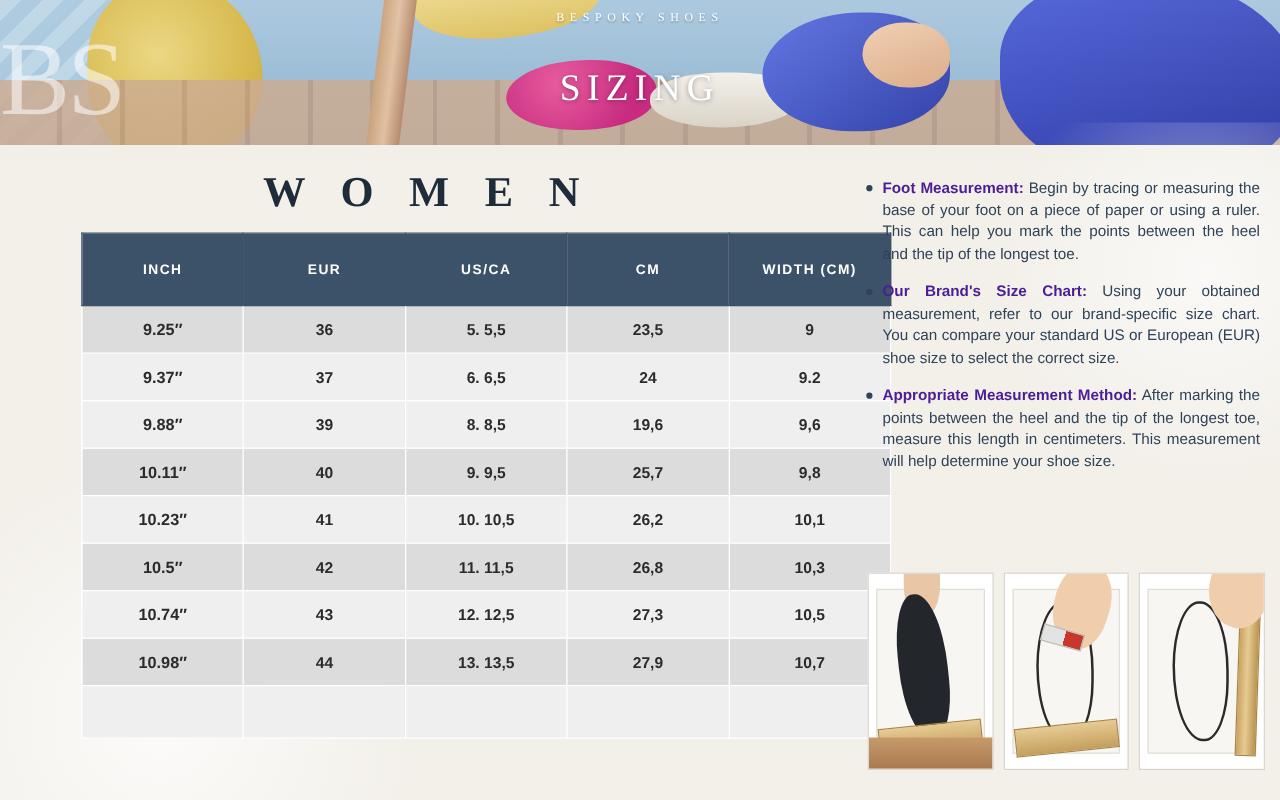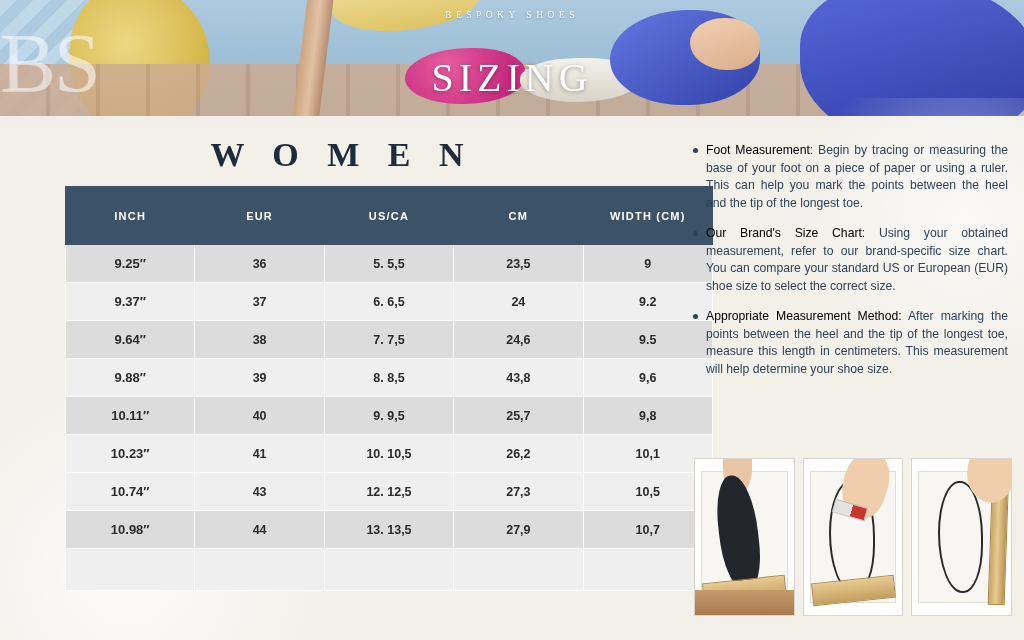--- a/index.html
+++ b/index.html
@@ -98,21 +98,21 @@
     position: absolute; left: 0; right: 0; top: 22px;
     font-family: "Liberation Serif", serif;
     font-size: 84px; line-height: 84px; letter-spacing: -2px;
     color: rgba(255,255,255,.55);
     font-weight: 400;
   }
   .brand-sizing {
     position: absolute; left: 0; right: 0; top: 54px;
     text-align: center;
     font-family: "Liberation Serif", serif;
-    font-size: 40px; letter-spacing: 5px;
+    font-size: 30px; letter-spacing: 5px;
     color: #ffffff;
     text-shadow: 0 1px 4px rgba(0,0,0,.35);
   }
 
   
   .body-area {
     position: absolute; top: 128px; left: 0; width: 1024px; height: 512px;
     background: #f3f0ea;
   }
   .bg-swirl {
@@ -178,21 +178,21 @@
     font-size: 12.2px;
     line-height: 17.5px;
     color: #2f4358;
     text-align: justify;
   }
   .note .bullet {
     position: absolute; left: 1px; top: 6px;
     width: 5px; height: 5px; border-radius: 50%;
     background: #2f4358;
   }
-  .note b { font-weight: 400; color: #000000; }
+  .note b { font-weight: 700; color: #4c1d95; }
 
   .photos {
     position: absolute; left: 694px; top: 330px; width: 318px; height: 158px;
     display: flex; gap: 8px;
   }
   .photo {
     flex: 1; height: 158px;
     border: 1px solid #d8d4cc;
     background: #ffffff;
     position: relative; overflow: hidden;
@@ -294,47 +294,47 @@
             <td>23,5</td>
             <td>9</td>
           </tr>
           <tr class="even">
             <td class="first">9.37″</td>
             <td>37</td>
             <td>6. 6,5</td>
             <td>24</td>
             <td>9.2</td>
           </tr>
-          <tr class="odd">
-            <td class="first">9.64″</td>
-            <td>38</td>
-            <td>7. 7,5</td>
-            <td>24,6</td>
-            <td>9.5</td>
-          </tr>
           <tr class="even">
             <td class="first">9.88″</td>
             <td>39</td>
             <td>8. 8,5</td>
-            <td>43,8</td>
+            <td>19,6</td>
             <td>9,6</td>
           </tr>
           <tr class="odd">
             <td class="first">10.11″</td>
             <td>40</td>
             <td>9. 9,5</td>
             <td>25,7</td>
             <td>9,8</td>
           </tr>
           <tr class="even">
             <td class="first">10.23″</td>
             <td>41</td>
             <td>10. 10,5</td>
             <td>26,2</td>
             <td>10,1</td>
+          </tr>
+          <tr class="odd">
+            <td class="first">10.5″</td>
+            <td>42</td>
+            <td>11. 11,5</td>
+            <td>26,8</td>
+            <td>10,3</td>
           </tr>
           <tr class="even">
             <td class="first">10.74″</td>
             <td>43</td>
             <td>12. 12,5</td>
             <td>27,3</td>
             <td>10,5</td>
           </tr>
           <tr class="odd">
             <td class="first">10.98″</td>

